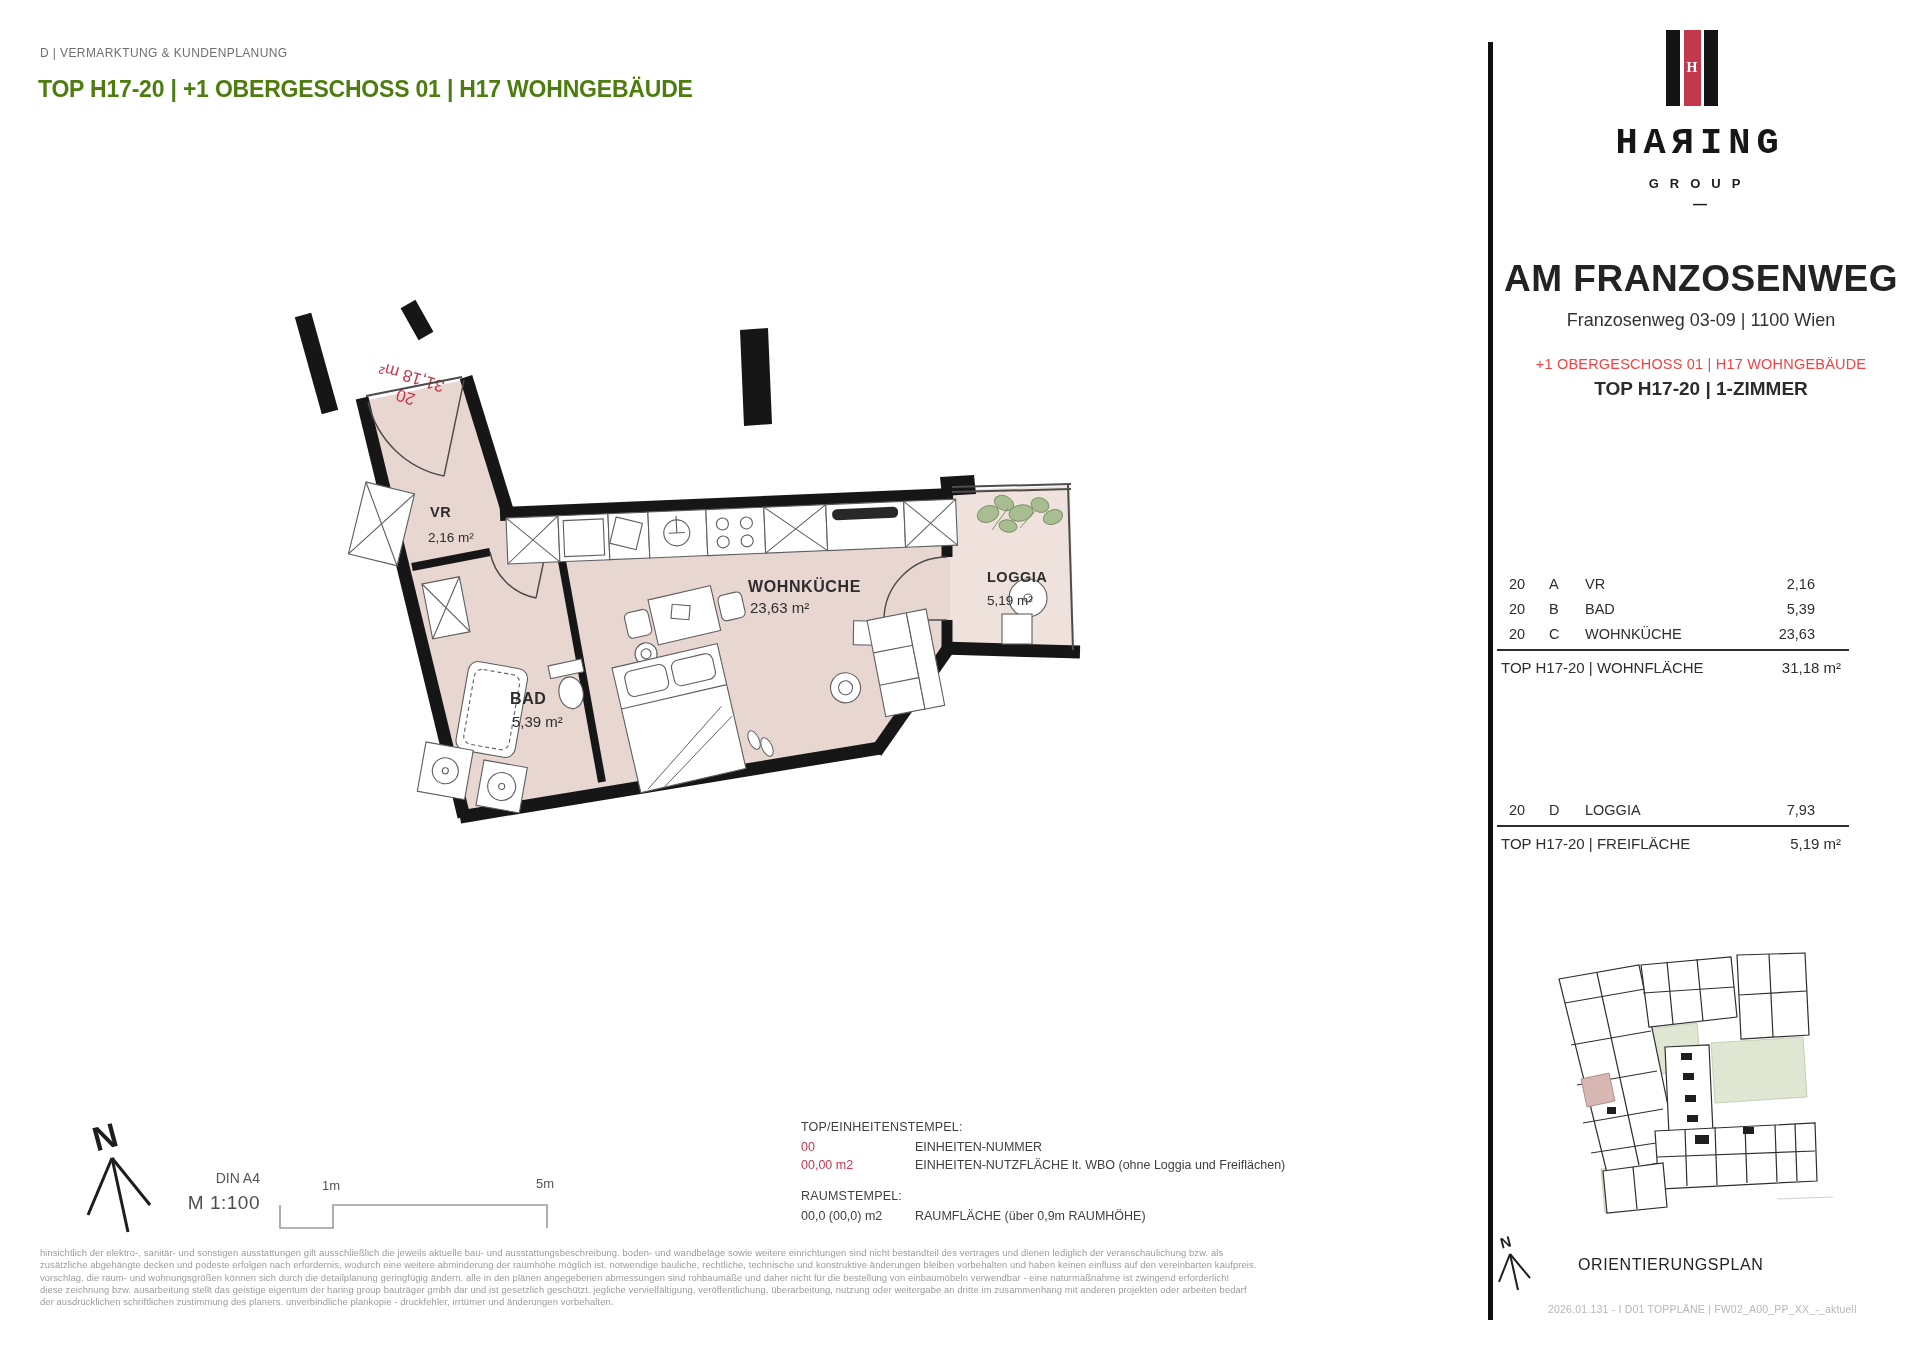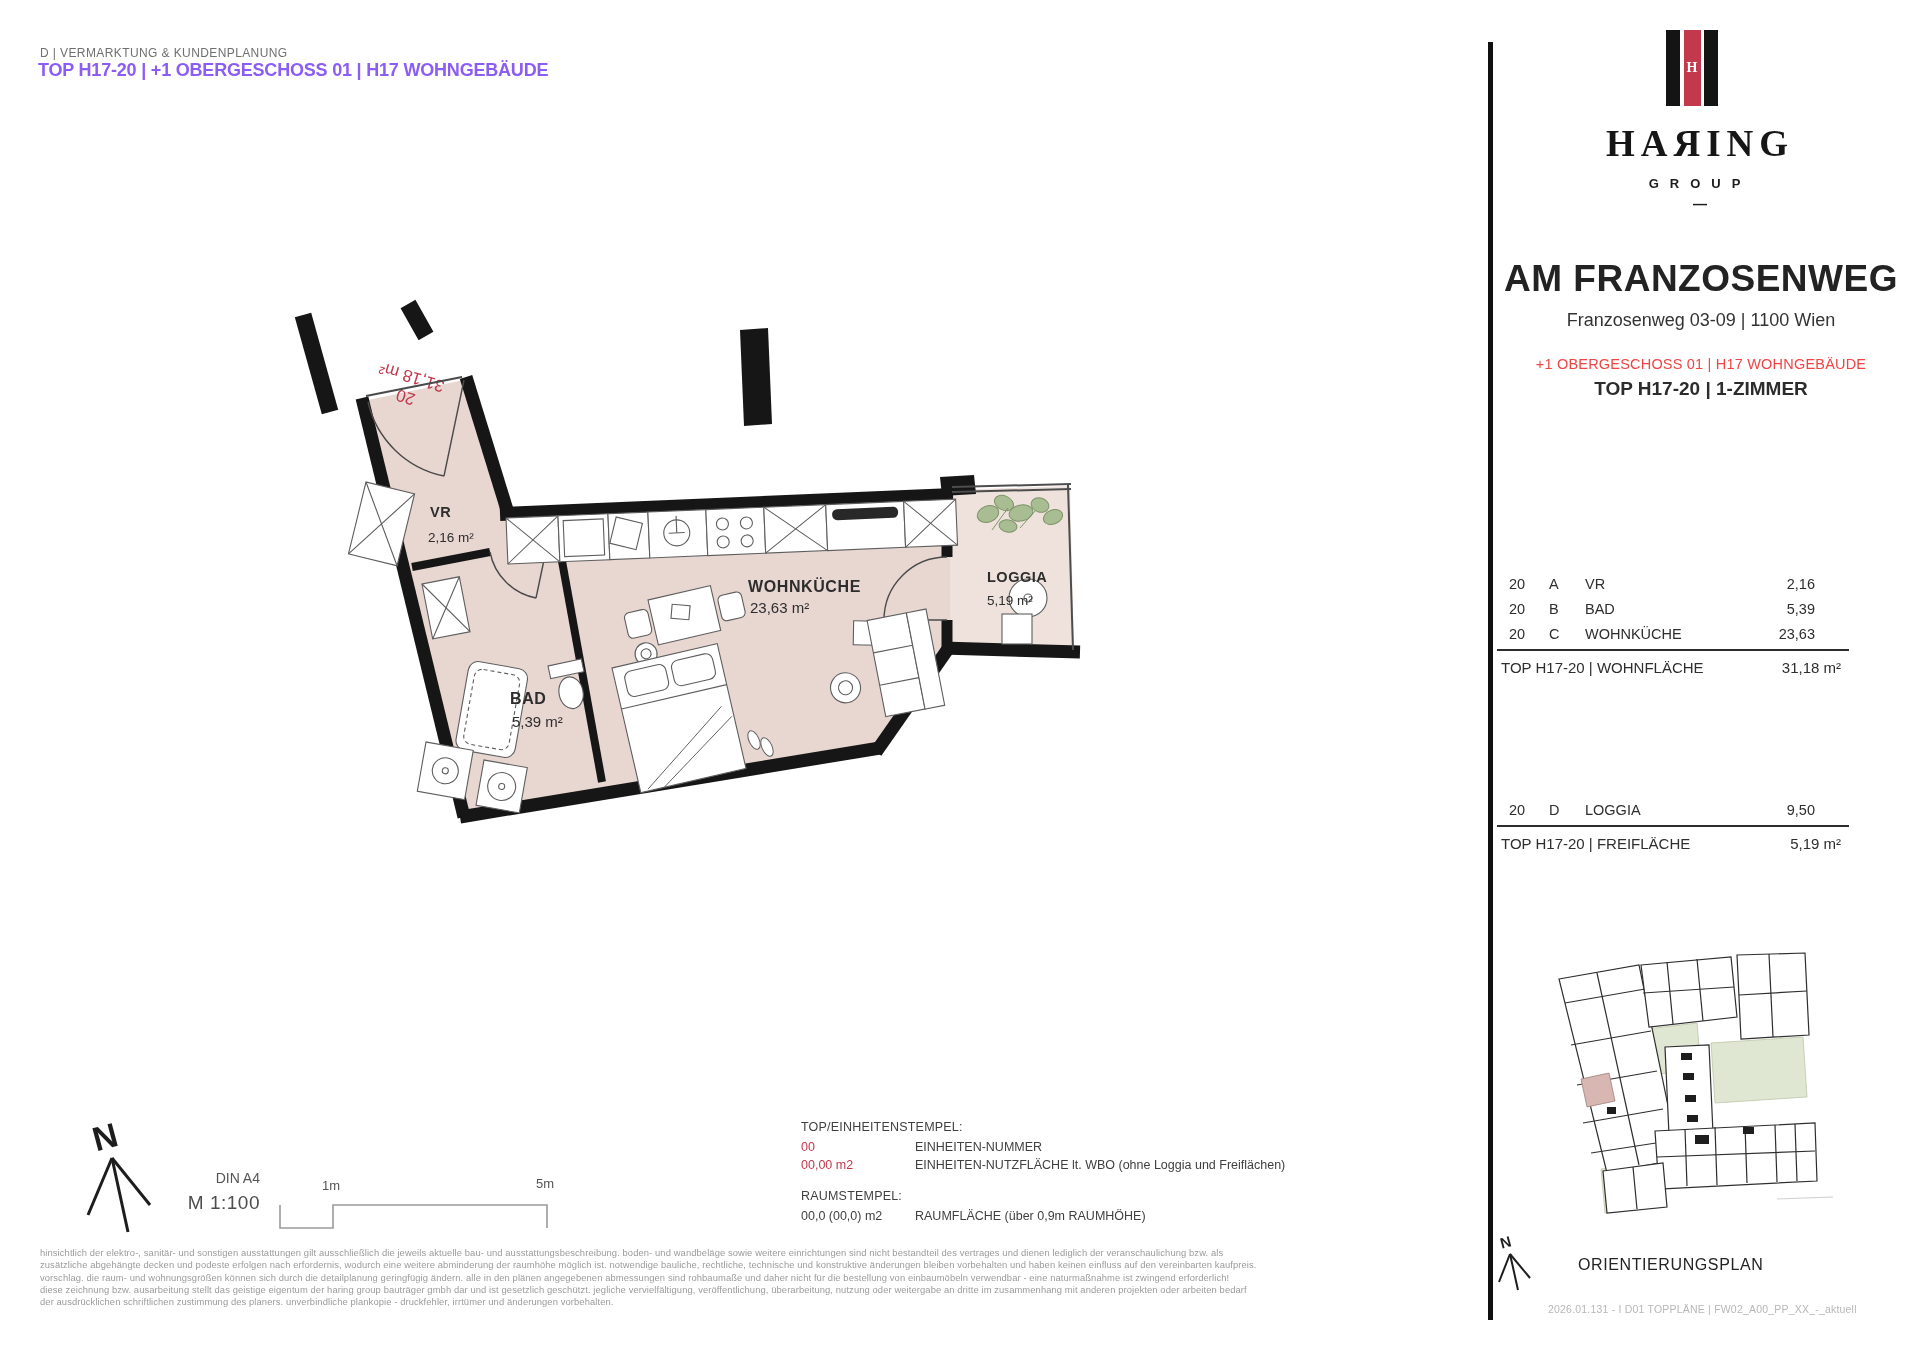--- a/index.html
+++ b/index.html
@@ -3,21 +3,21 @@
 <meta charset="utf-8">
 <style>
   html,body{margin:0;padding:0;background:#f2f2f2}
   .page{position:relative;width:1920px;height:1358px;background:#ffffff;overflow:hidden;
         font-family:"Liberation Sans",sans-serif;color:#333}
   .abs{position:absolute}
   svg{overflow:visible;display:block}
 
   
   .eyebrow{left:40px;top:46px;font-size:12px;letter-spacing:.4px;color:#6f6f6f}
-  .htitle{left:38px;top:60px;font-size:18px;font-weight:700;letter-spacing:-.2px;color:#8b5cf6}
+  .htitle{left:38px;top:76px;font-size:23px;font-weight:700;letter-spacing:-.2px;color:#4d7c0f}
 
   
   .room-name{font:700 16px "Liberation Sans",sans-serif;fill:#2d2d2d;letter-spacing:.6px}
   .room-name-sm{font:700 14.5px "Liberation Sans",sans-serif;fill:#2d2d2d;letter-spacing:.5px}
   .room-area{font:400 15px "Liberation Sans",sans-serif;fill:#2d2d2d}
   .room-area-sm{font:400 13.5px "Liberation Sans",sans-serif;fill:#2d2d2d}
   .stamp-t{font:500 17px "Liberation Sans",sans-serif;fill:#c2394d;text-anchor:middle}
   .north-n{font:700 34px "Liberation Sans",sans-serif;fill:#1d1d1d}
   .north-n-sm{font:700 15px "Liberation Sans",sans-serif;fill:#1d1d1d}
 
@@ -34,21 +34,21 @@
 
   
   .fine{left:40px;top:1247px;width:1428px;font-size:9.4px;line-height:12.3px;color:#9b9b9b;letter-spacing:.1px}
 
   
   .divider{left:1488px;top:42px;width:5px;height:1278px;background:#101010}
   .emblem{left:1666px;top:30px;width:52px;height:76px;display:flex;justify-content:space-between}
   .emblem .bar{width:14px;height:100%;background:#141414}
   .emblem .mid{width:17px;height:100%;background:#c2394d;display:flex;align-items:center;justify-content:center}
   .emblem .mid span{font-family:"Liberation Serif",serif;font-weight:700;font-size:14px;color:#fff}
-  .brand{left:1495px;top:122px;width:410px;text-align:center;font-family:Liberation Serif, serif;
+  .brand{left:1495px;top:122px;width:410px;text-align:center;font-family:Liberation Mono, monospace;
          font-weight:700;font-size:37px;letter-spacing:6px;color:#161616}
   .brandsub{left:1495px;top:176px;width:410px;text-align:center;font-size:13px;font-weight:700;
             letter-spacing:11px;color:#1c1c1c}
   .branddash{left:1495px;top:196px;width:410px;text-align:center;font-size:14px;font-weight:700;color:#1c1c1c}
   .project{left:1495px;top:258px;width:412px;text-align:center;font-size:37px;font-weight:700;
            letter-spacing:.5px;color:#232323}
   .address{left:1495px;top:310px;width:412px;text-align:center;font-size:18px;color:#333}
   .floorline{left:1495px;top:356px;width:412px;text-align:center;font-size:14.5px;color:#ef4444;letter-spacing:.2px}
   .unitline{left:1495px;top:378px;width:412px;text-align:center;font-size:19px;font-weight:700;color:#2c2c2c}
 
@@ -320,21 +320,21 @@
       <span class="tl">TOP H17-20 | WOHNFLÄCHE</span>
       <span class="tv">31,18 m²</span>
     </div>
   </div>
 
   <div class="abs sbtable" style="top:798px">
     <div class="r">
       <span class="cu">20</span>
       <span class="ck">D</span>
       <span class="cn">LOGGIA</span>
-      <span class="cv">9,50</span>
+      <span class="cv">7,93</span>
     </div>
     <div class="line"></div>
     <div class="tot">
       <span class="tl">TOP H17-20 | FREIFLÄCHE</span>
       <span class="tv">5,19 m²</span>
     </div>
   </div>
 
   <svg class="abs" style="left:1545px;top:945px" width="290" height="280" viewBox="0 0 290 280">
     <g fill="#dfe6d2" stroke="#bcc7a8" stroke-width="0.8">

